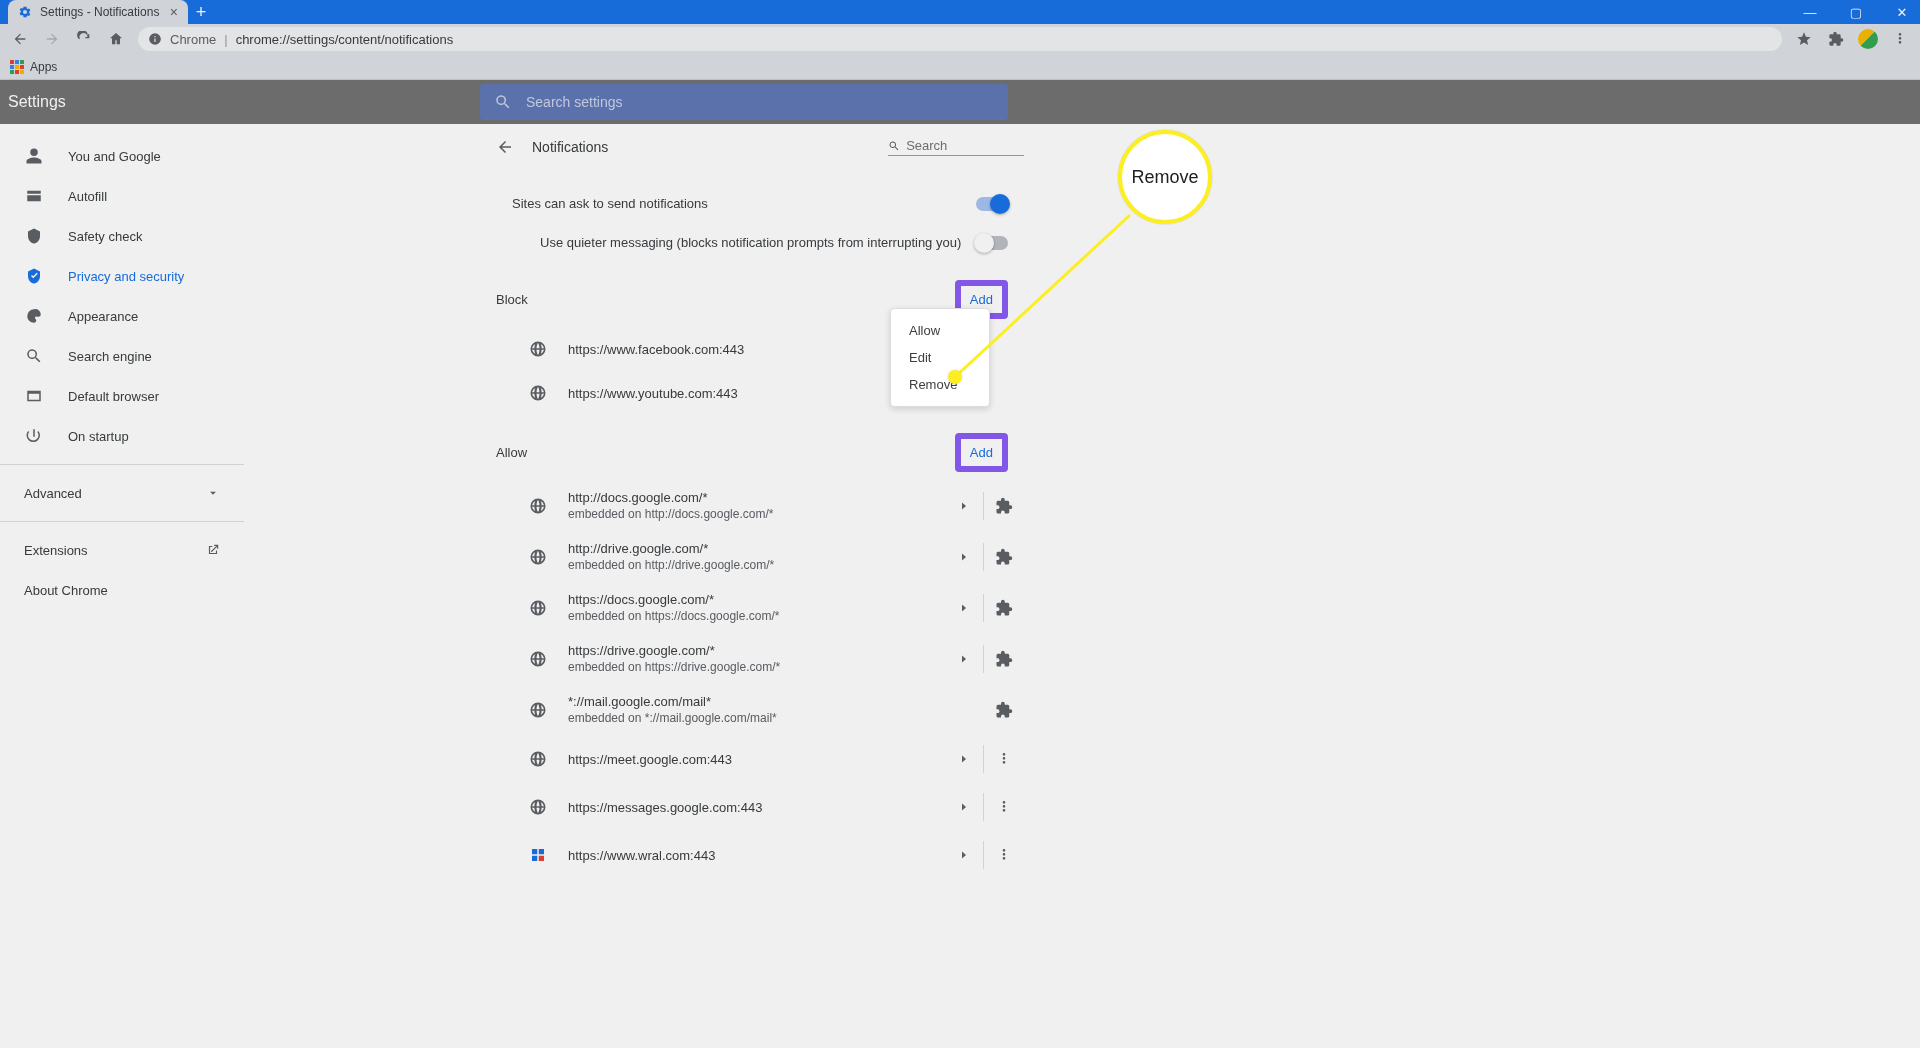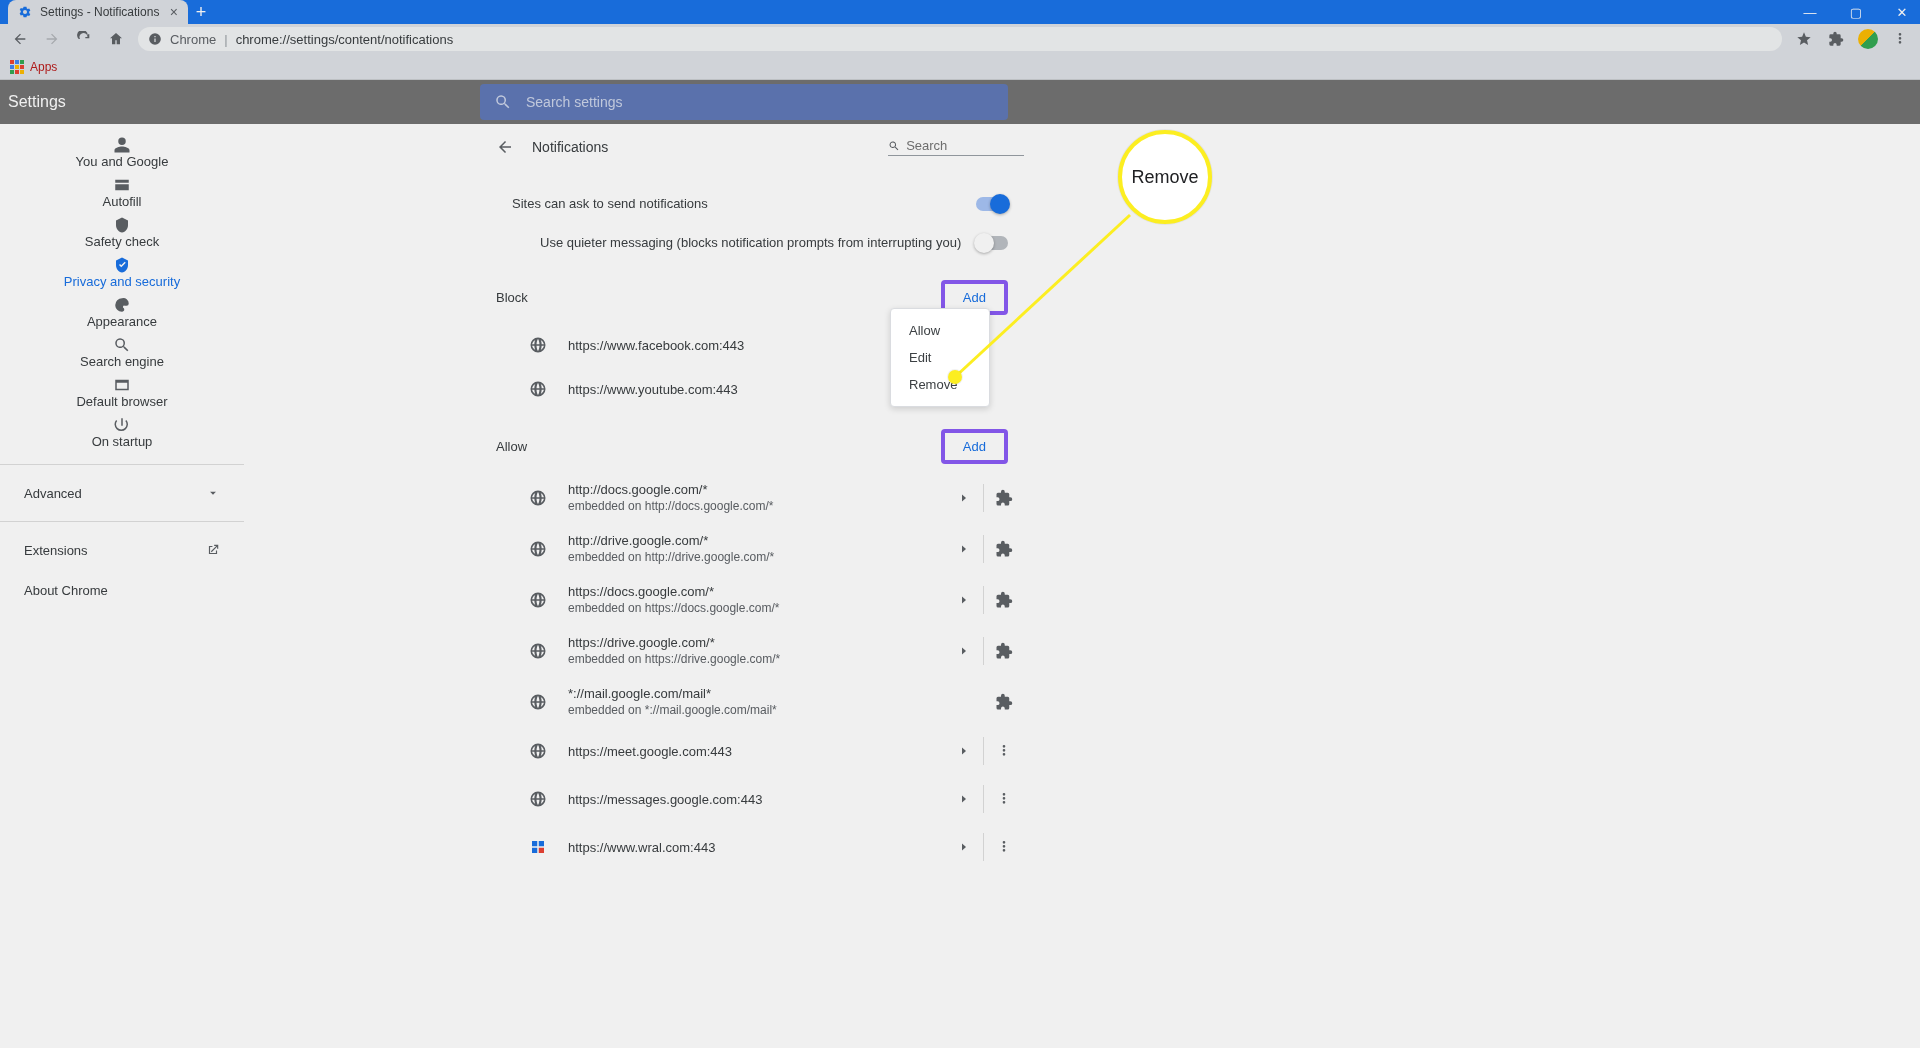--- a/index.html
+++ b/index.html
@@ -18,38 +18,38 @@
 .toolbar { height: 30px; display: flex; align-items: center; padding: 0 10px; gap: 12px; background: #dee1e6; }
 .toolbar .nav-icon { width: 20px; height: 20px; display: flex; align-items: center; justify-content: center; color: #5f6368; cursor: pointer; }
 .toolbar .nav-icon.disabled { color: #b0b4b9; }
 .omnibox { flex: 1; height: 24px; background: #f1f3f4; border-radius: 12px; display: flex; align-items: center; padding: 0 10px; font-size: 13px; color: #5f6368; gap: 8px; }
 .omnibox .origin { color: #5f6368; }
 .omnibox .sep { color: #9aa0a6; }
 .omnibox .path { color: #3c4043; }
 .toolbar .right-icons { display: flex; align-items: center; gap: 12px; }
 .avatar { width: 20px; height: 20px; border-radius: 50%; background: linear-gradient(135deg,#fbbc04 50%,#34a853 50%); }
 
-.bookmarks-bar { height: 26px; display: flex; align-items: center; padding: 0 10px; gap: 6px; background: #dee1e6; border-bottom: 1px solid #c9ccd0; font-size: 12px; color: #b91c1c; }
+.bookmarks-bar { height: 26px; display: flex; align-items: center; padding: 0 10px; gap: 6px; background: #dee1e6; border-bottom: 1px solid #c9ccd0; font-size: 12px; color: #404040; }
 .apps-icon { width: 14px; height: 14px; display: grid; grid-template-columns: repeat(3,1fr); grid-template-rows: repeat(3,1fr); gap: 1px; }
 .apps-icon span { background: #ea4335; }
 .apps-icon span:nth-child(2),.apps-icon span:nth-child(4){background:#4285f4;}
 .apps-icon span:nth-child(3),.apps-icon span:nth-child(7){background:#34a853;}
 .apps-icon span:nth-child(5),.apps-icon span:nth-child(9){background:#fbbc04;}
 
 
 .settings-header { height: 44px; background: #737373; display: flex; align-items: center; padding: 0 8px; color: #fff; }
 .settings-title { font-size: 16px; font-weight: 500; }
 .settings-search { margin-left: auto; margin-right: auto; width: 528px; height: 36px; background: #6079b7; border-radius: 4px; display: flex; align-items: center; padding: 0 14px; gap: 14px; color: #cdd5ea; font-size: 14px; position: absolute; left: 480px; top: 84px; }
 .settings-search svg { color: #cdd5ea; }
 
 .content { display: flex; height: calc(1048px - 124px); }
 
 
 .sidebar { width: 244px; padding: 12px 0; border-right: none; }
-.side-item { display: flex; align-items: center; height: 40px; padding: 0 24px; font-size: 13px; color: #3c4043; cursor: pointer; flex-direction: column; }
+.side-item { display: flex; align-items: center; height: 40px; padding: 0 24px; gap: 24px; font-size: 13px; color: #3c4043; cursor: pointer; }
 .side-item.active { color: #1a73e8; }
 .side-item .icon { width: 20px; display: flex; justify-content: center; color: #5f6368; }
 .side-item.active .icon { color: #1a73e8; }
 .side-sep { height: 1px; background: #e0e0e0; margin: 8px 0; }
 .side-adv { display: flex; align-items: center; justify-content: space-between; padding: 0 24px; height: 40px; font-size: 13px; color: #3c4043; cursor: pointer; gap: 24px; }
 .side-link { display: flex; align-items: center; justify-content: space-between; height: 40px; padding: 0 24px; font-size: 13px; color: #3c4043; cursor: pointer; }
 
 
 .main { flex: 1; display: flex; justify-content: flex-start; padding-left: 236px; }
 .panel { width: 528px; padding-top: 14px; margin-left: 16px; }
@@ -60,21 +60,21 @@
 
 .toggle-row { display: flex; align-items: center; justify-content: space-between; padding: 12px 16px; font-size: 13px; color: #3c4043; }
 .toggle-row.sub { padding-left: 44px; color: #3c4043; }
 .toggle { width: 32px; height: 14px; border-radius: 7px; position: relative; }
 .toggle.on { background: #a7c4f6; }
 .toggle.on::after { content:''; position:absolute; right:-2px; top:-3px; width:20px; height:20px; border-radius:50%; background:#1a73e8; box-shadow:0 1px 3px rgba(0,0,0,.3);}
 .toggle.off { background: #bdc1c6; }
 .toggle.off::after { content:''; position:absolute; left:-2px; top:-3px; width:20px; height:20px; border-radius:50%; background:#fff; box-shadow:0 1px 3px rgba(0,0,0,.3);}
 
 .section-head { display:flex; align-items:center; justify-content:space-between; padding: 18px 16px 8px 0; font-size:13px; color:#3c4043;}
-.add-btn { border:4px solid #8b5cf6; background:#fff; color:#1a73e8; font-size:13px; padding:6px 18px; border-radius:4px; cursor:pointer; font-weight:500;}
+.add-btn { border:6px solid #8b5cf6; background:#fff; color:#1a73e8; font-size:13px; padding:6px 9px; border-radius:4px; cursor:pointer; font-weight:500;}
 
 .site-row { display:flex; align-items:center; padding: 10px 0 10px 32px; font-size:13px; color:#3c4043; min-height:44px;}
 .site-row .globe { width:20px; margin-right:20px; color:#5f6368; display:flex; justify-content:center;}
 .site-row .texts { flex:1; }
 .site-row .url { color:#3c4043; }
 .site-row .embed { color:#5f6368; font-size:12px; margin-top:2px;}
 .site-row .right-icons { display:flex; align-items:center; gap:0;}
 .site-row .caret { width:40px; display:flex; justify-content:center; color:#5f6368; border-right:1px solid #e0e0e0; height:28px; align-items:center;}
 .site-row .ext-icon { width:40px; display:flex; justify-content:center; color:#5f6368;}
 

